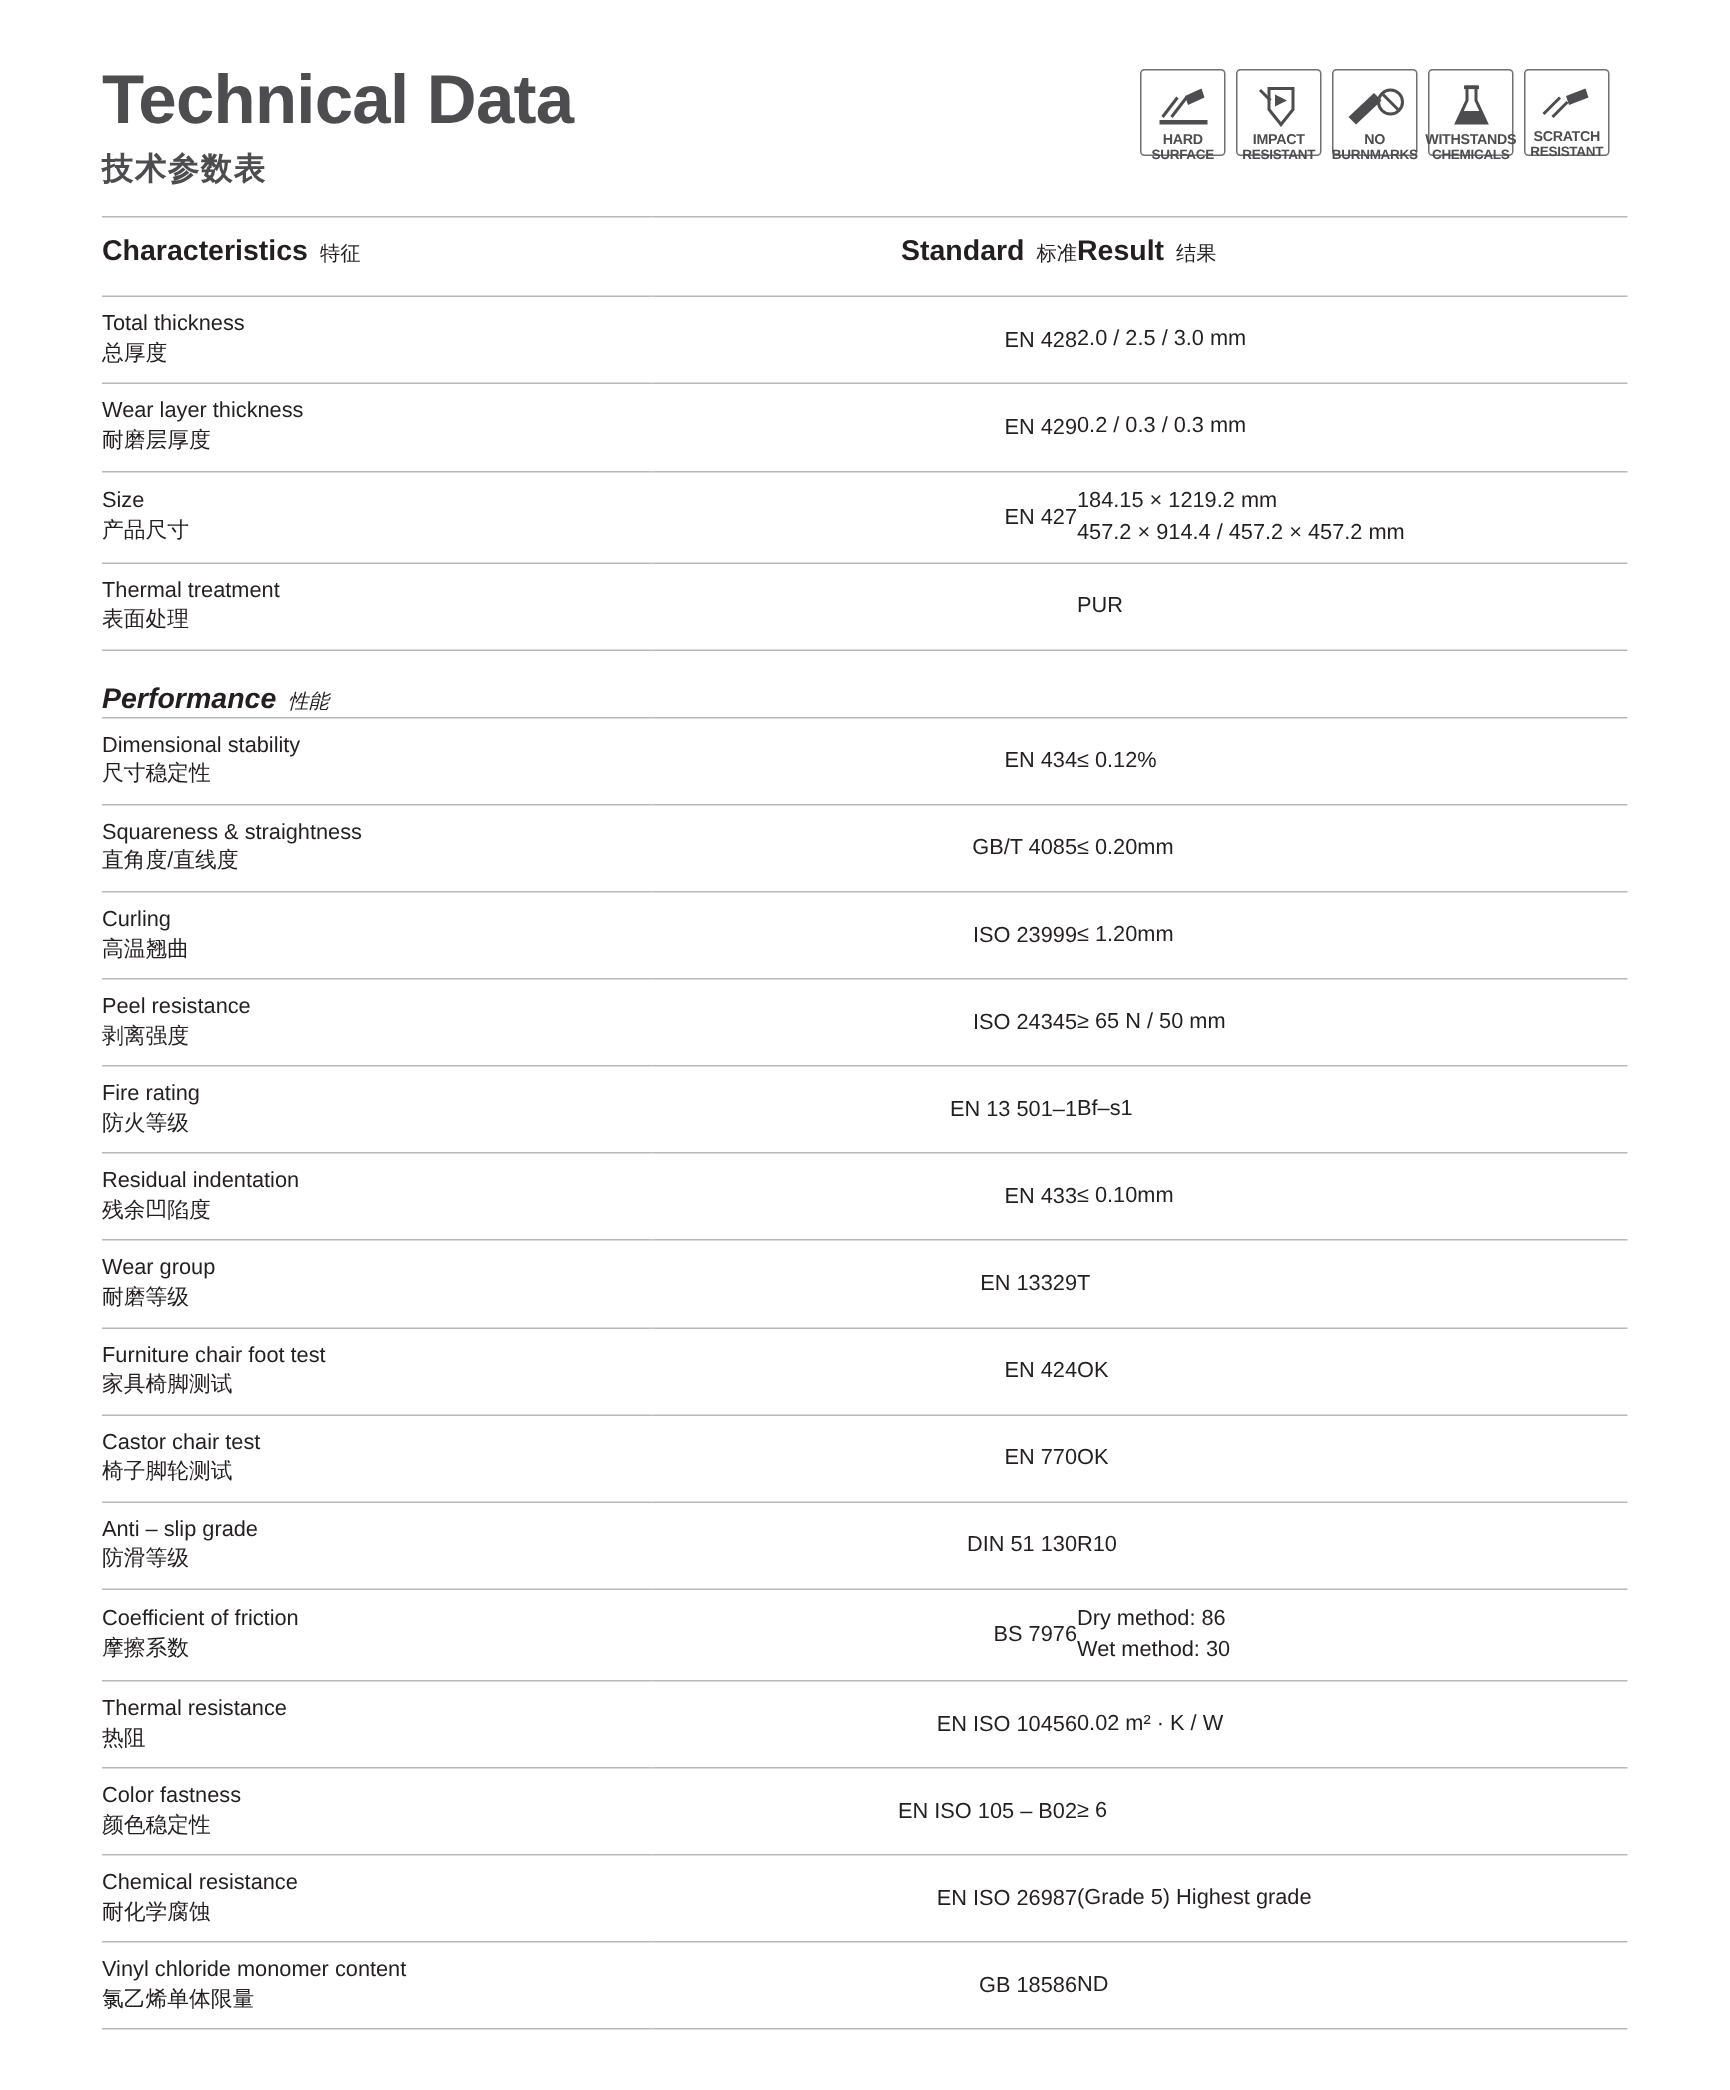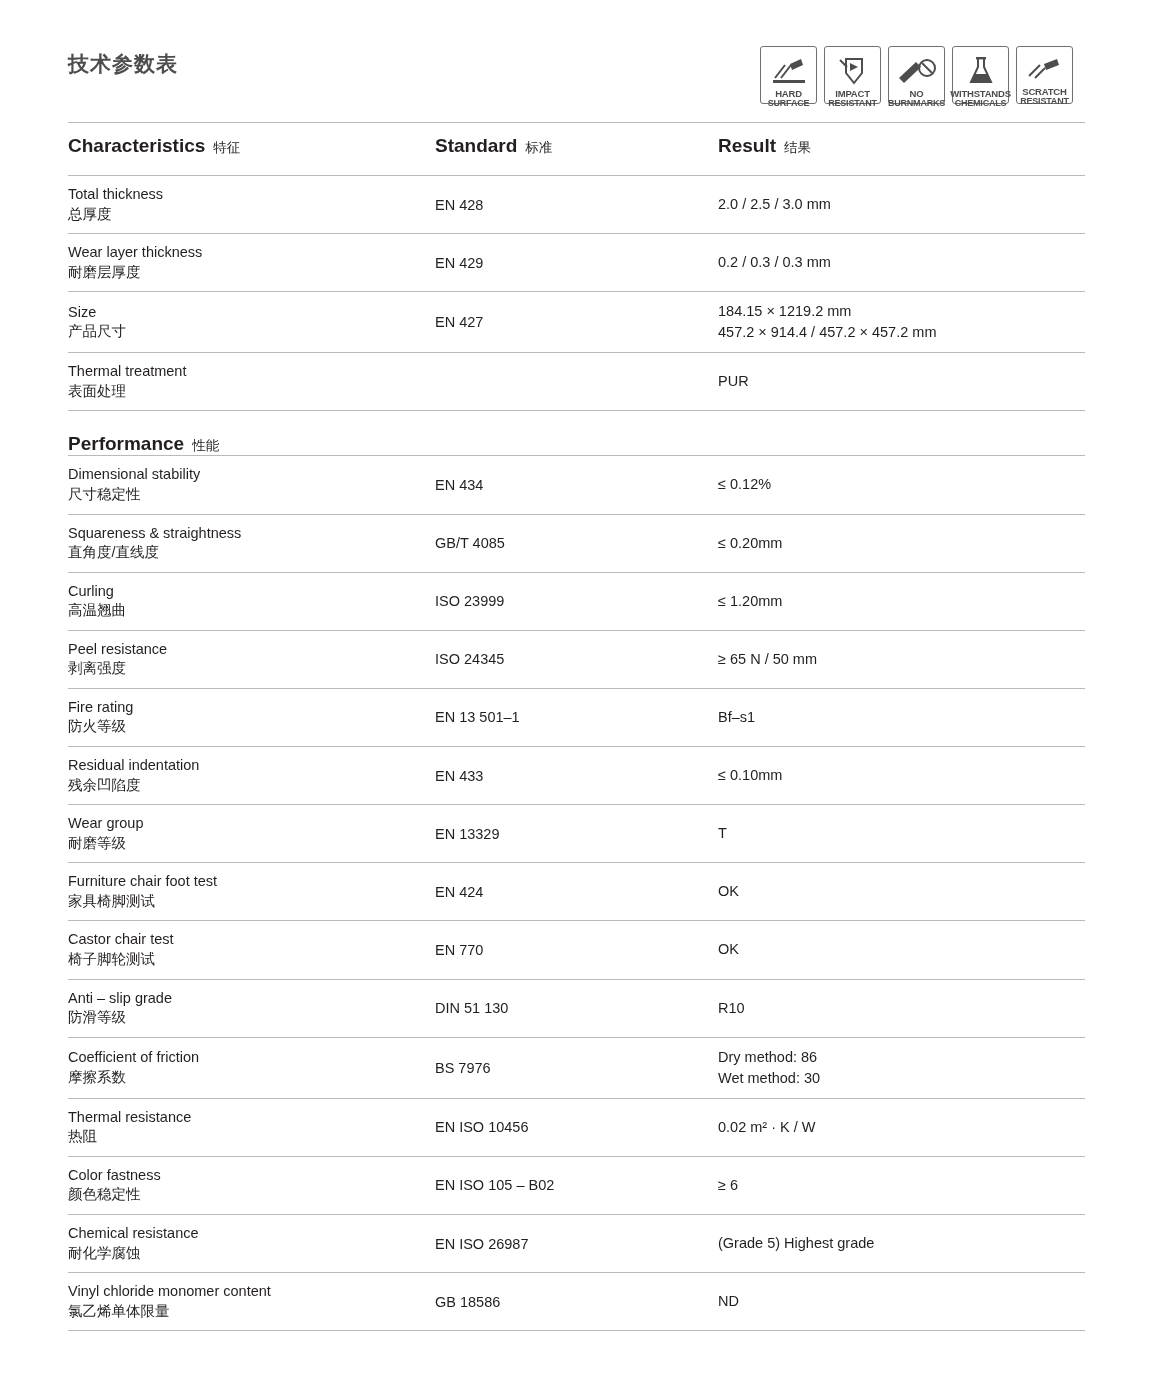--- a/index.html
+++ b/index.html
@@ -94,21 +94,21 @@
     table-layout: fixed;
   }
   table.tbl td {
     vertical-align: middle;
     padding: 9px 0 9px 0;
     font-size: 14.5px;
     color: #231f20;
     border-bottom: 1px solid #b9babc;
   }
   td.c1 { width: 367px; padding-left: 24px; }
-  td.c2 { width: 283px; padding-left: 36px; }
+  td.c2 { width: 283px; padding-left: 36px; text-align: right; }
   td.c3 { width: 367px; padding-left: 36px; }
 
   .en { display: block; font-size: 14.5px; line-height: 1.35; }
   .zh { display: block; font-size: 14.5px; line-height: 1.35; }
 
   tr.head td {
     padding-top: 12px;
     padding-bottom: 18px;
     border-top: 1px solid #b9babc;
     border-bottom: 1px solid #b9babc;
@@ -123,20 +123,21 @@
     color: #231f20;
     margin-left: 8px;
     font-weight: normal;
   }
 
   tr.section td {
     border-bottom: none;
     border-top: none;
     padding-top: 22px;
     padding-bottom: 0;
+    font-style: italic;
   }
   tr.section .s-en {
     font-size: 19px;
     font-weight: bold;
     color: #231f20;
   }
   tr.section .s-zh {
     font-size: 13.5px;
     color: #231f20;
     margin-left: 8px;
@@ -146,20 +147,21 @@
 
   .multi { line-height: 1.45; }
 </style>
 </head>
 <body>
 
 <div class="page">
 
   <div class="header">
     <div class="title-block">
+      <div class="title-en">Technical Data</div>
       <div class="title-zh">技术参数表</div>
     </div>
 
     <div class="badges">
 
       <div class="badge">
         <div class="glyph">
           <svg width="36" height="30" viewBox="0 0 36 30">
             <path d="M4 22 L14 9" stroke="#4d4d4f" stroke-width="2" fill="none"></path>
             <path d="M10 22 L20 9" stroke="#4d4d4f" stroke-width="2" fill="none"></path>

